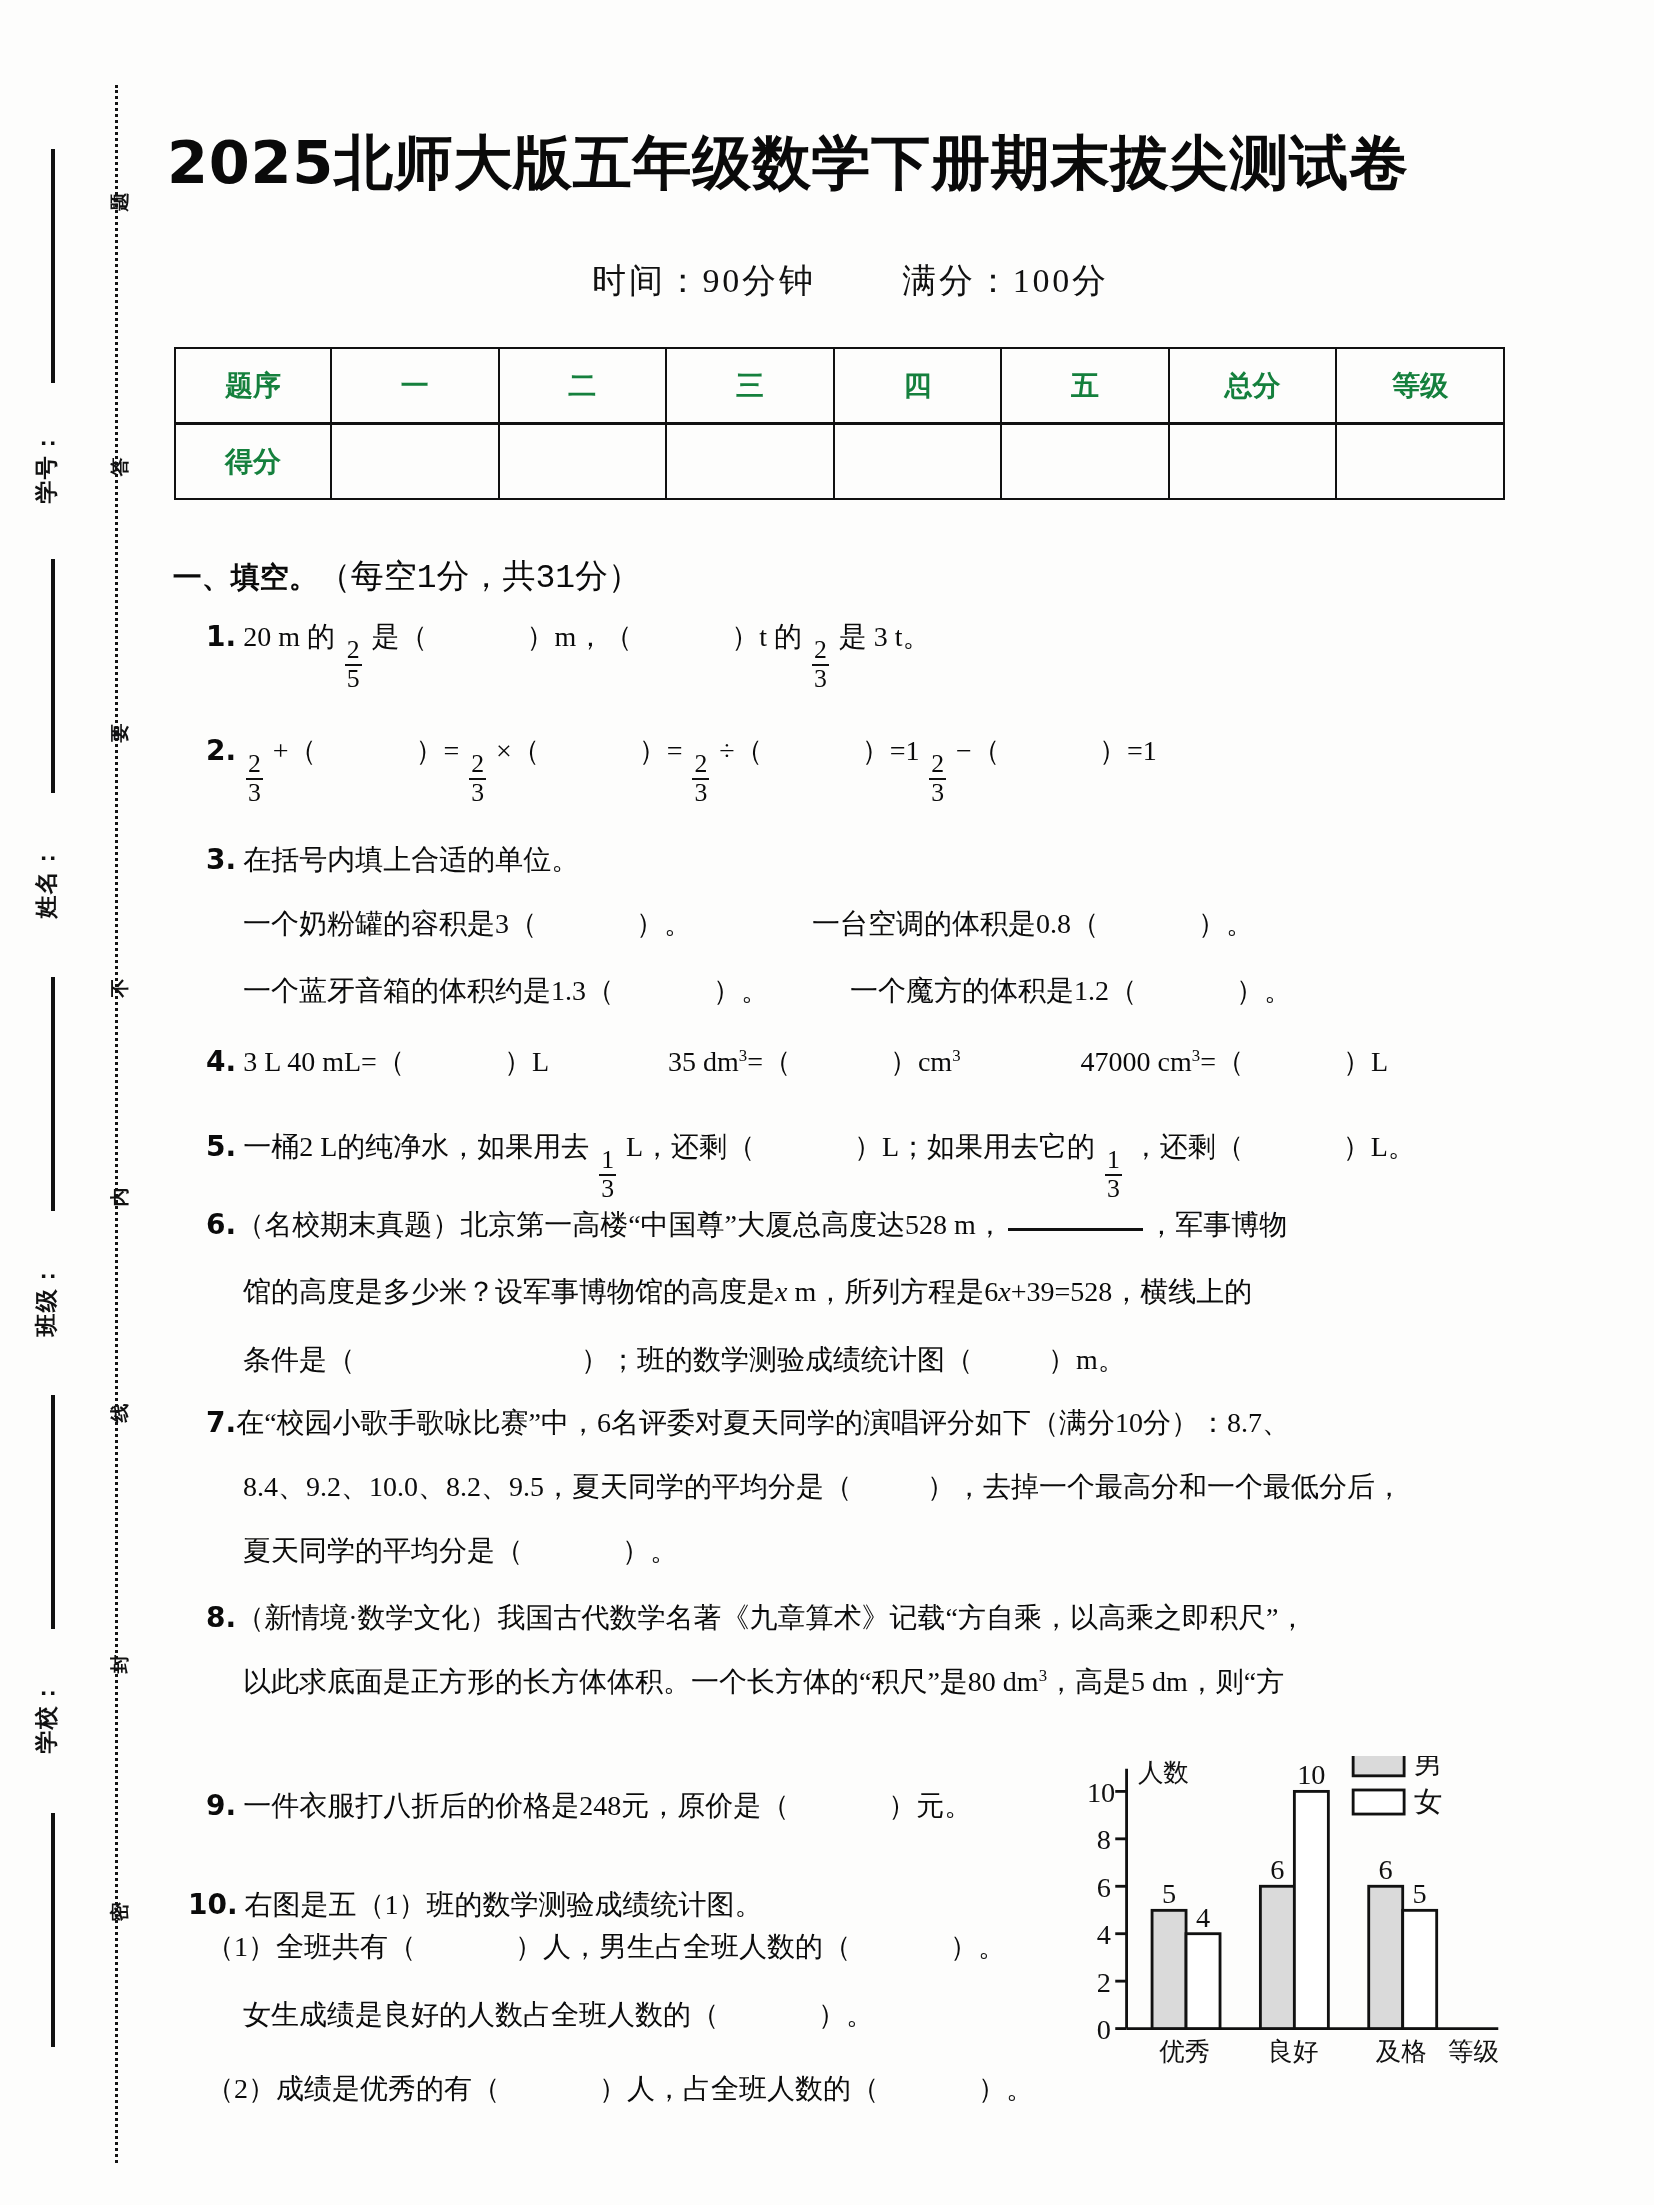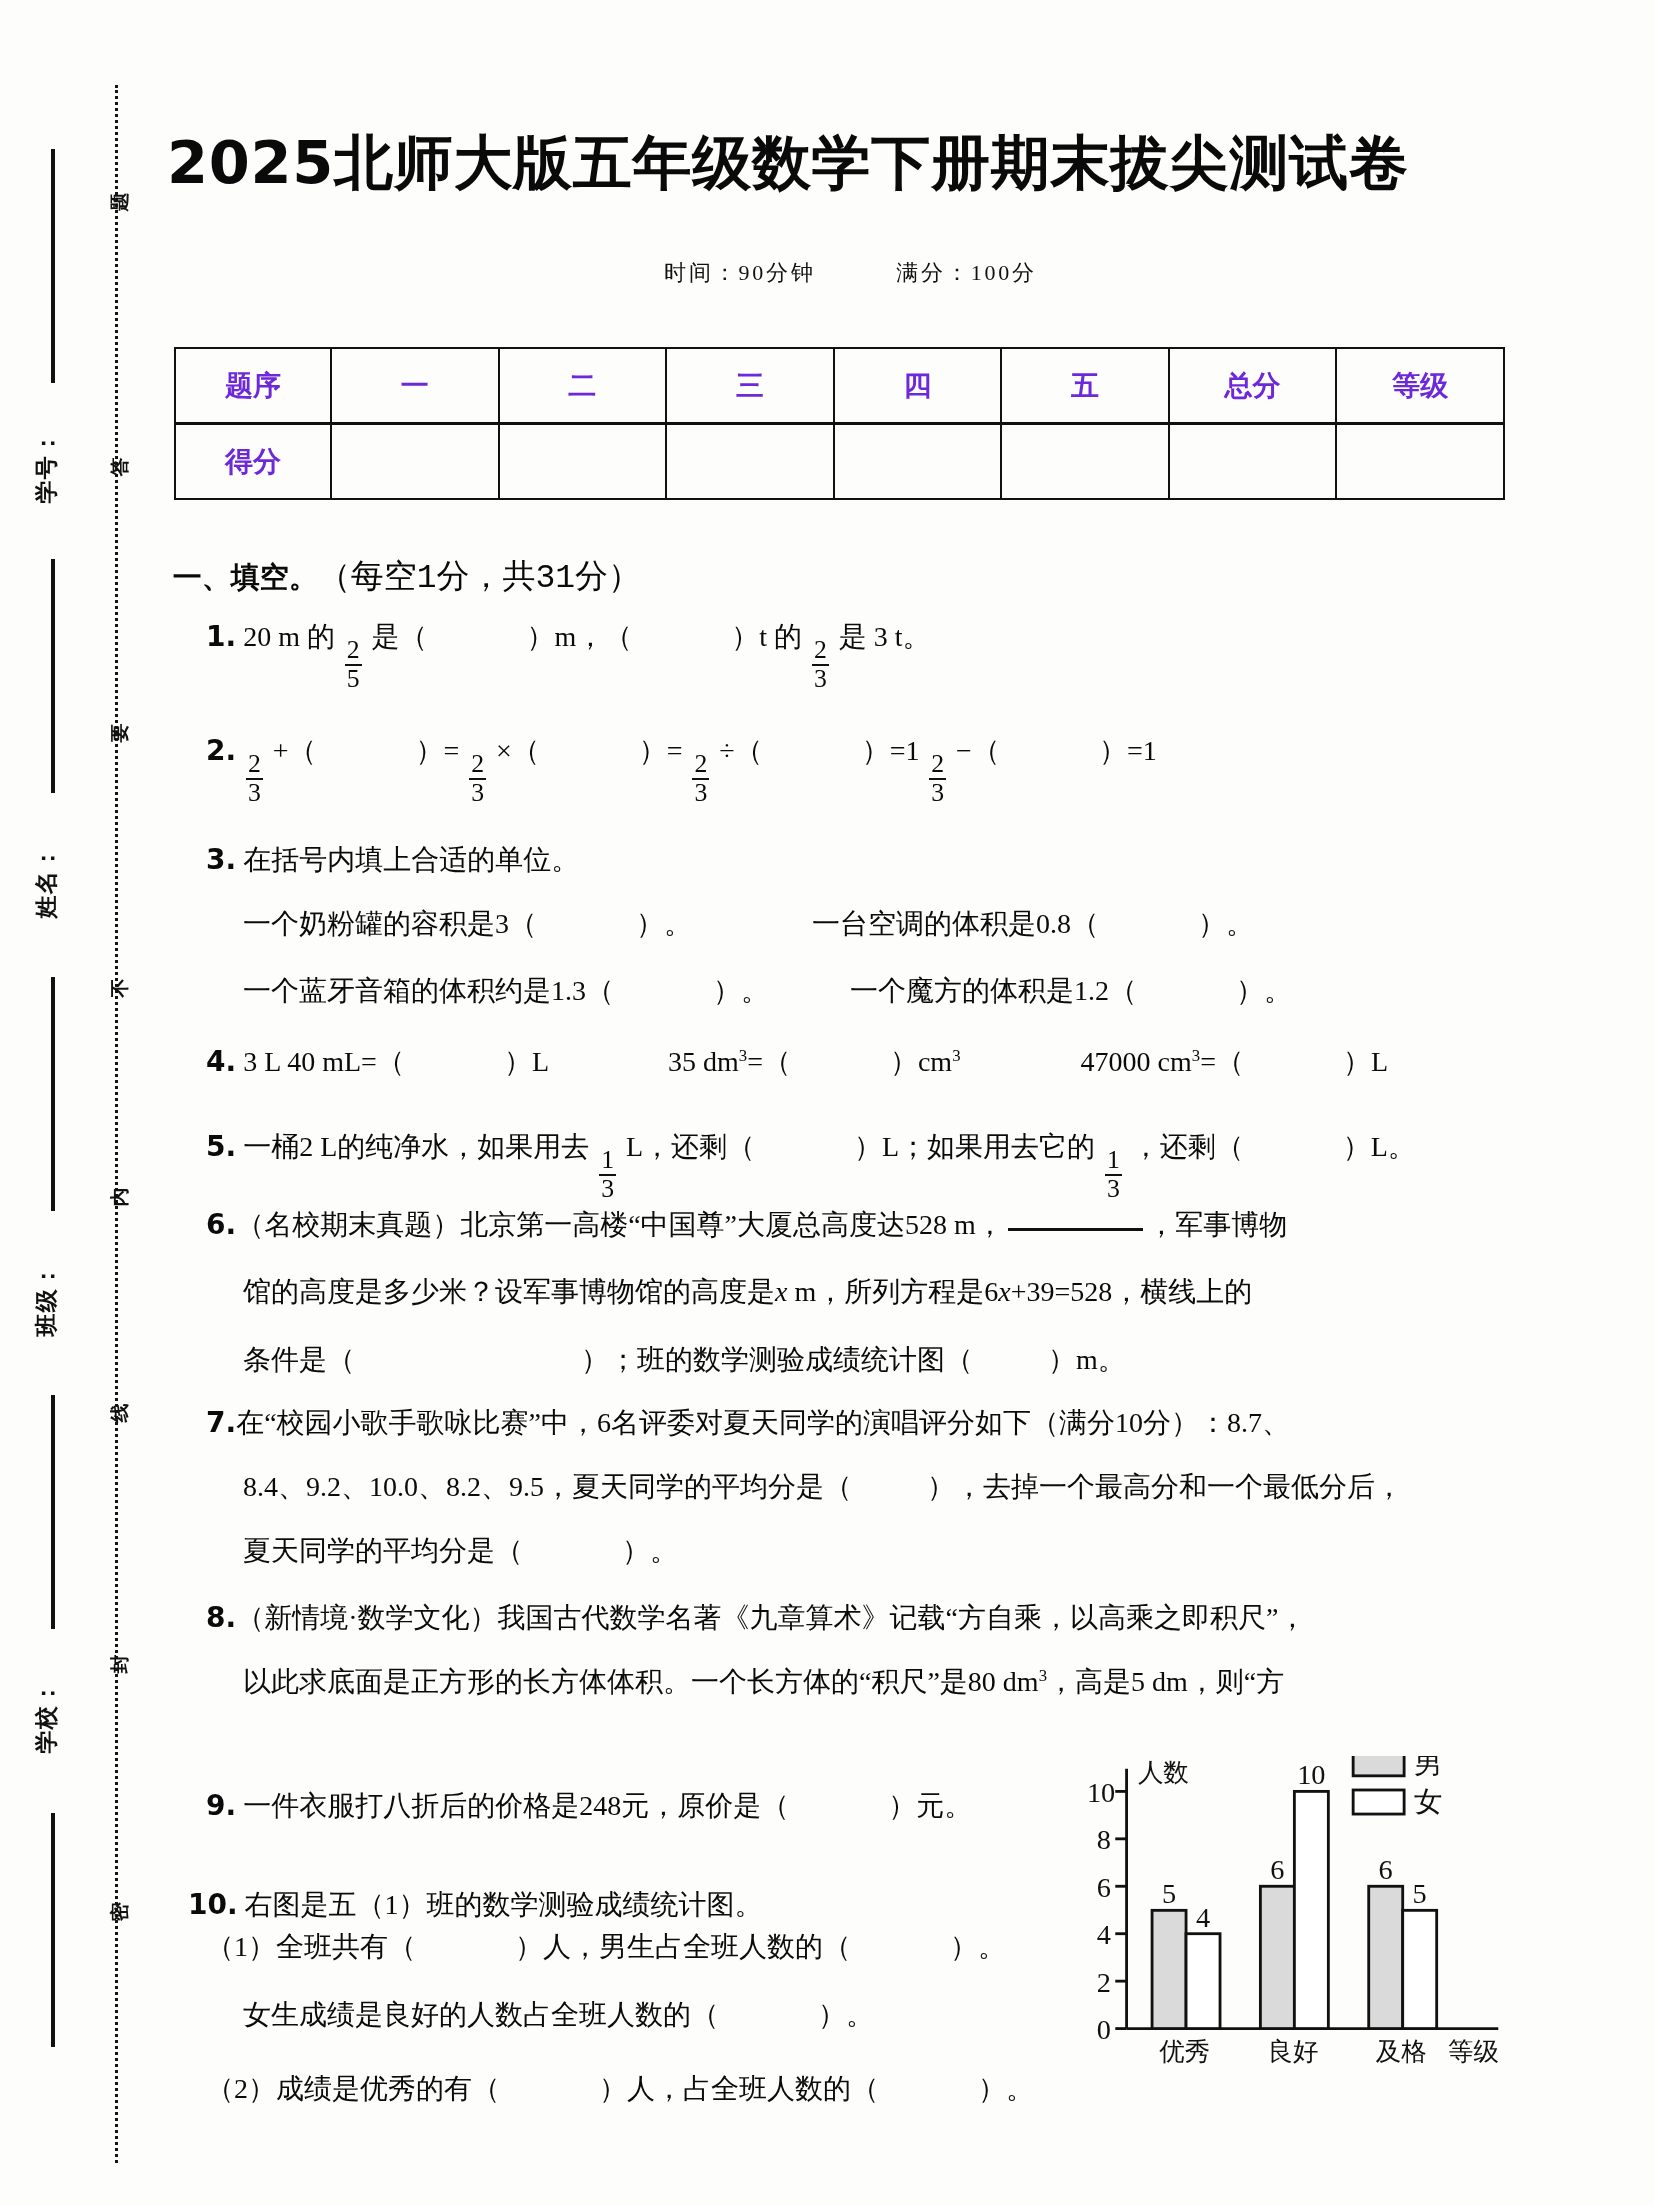--- a/index.html
+++ b/index.html
@@ -85,21 +85,21 @@
     font-size: 59px;
     letter-spacing: 0.7px;
     color: #0a0a0a;
     white-space: nowrap;
   }
   #doc-subtitle {
     position: absolute;
     left: 0; top: 258px;
     width: 1367px;
     text-align: center;
-    font-size: 22px;
+    font-size: 34px;
     letter-spacing: 2.8px;
     color: #111;
   }
   #doc-subtitle .gap { display: inline-block; width: 64px; }
 
   
   #score-table {
     position: absolute;
     left: 7px; top: 347px;
     width: 1331px;
@@ -107,21 +107,21 @@
     table-layout: fixed;
   }
   #score-table td {
     border: 2.1px solid #111;
     height: 71px;
     text-align: center;
     vertical-align: middle;
     font-family: Liberation Sans, sans-serif;
     font-weight: 700;
     font-size: 28px;
-    color: #6d28d9;
+    color: #15803d;
   }
   #score-table td.hdrcell { width: 152px; }
   #score-table tr.row-head td { border-bottom-width: 3.5px; }
   #score-table tr.row-head td:first-child,
   #score-table tr.row-score td:first-child { font-size: 28px; }
 
   
   #section-head {
     position: absolute;
     left: 5.7px; top: 554px;

